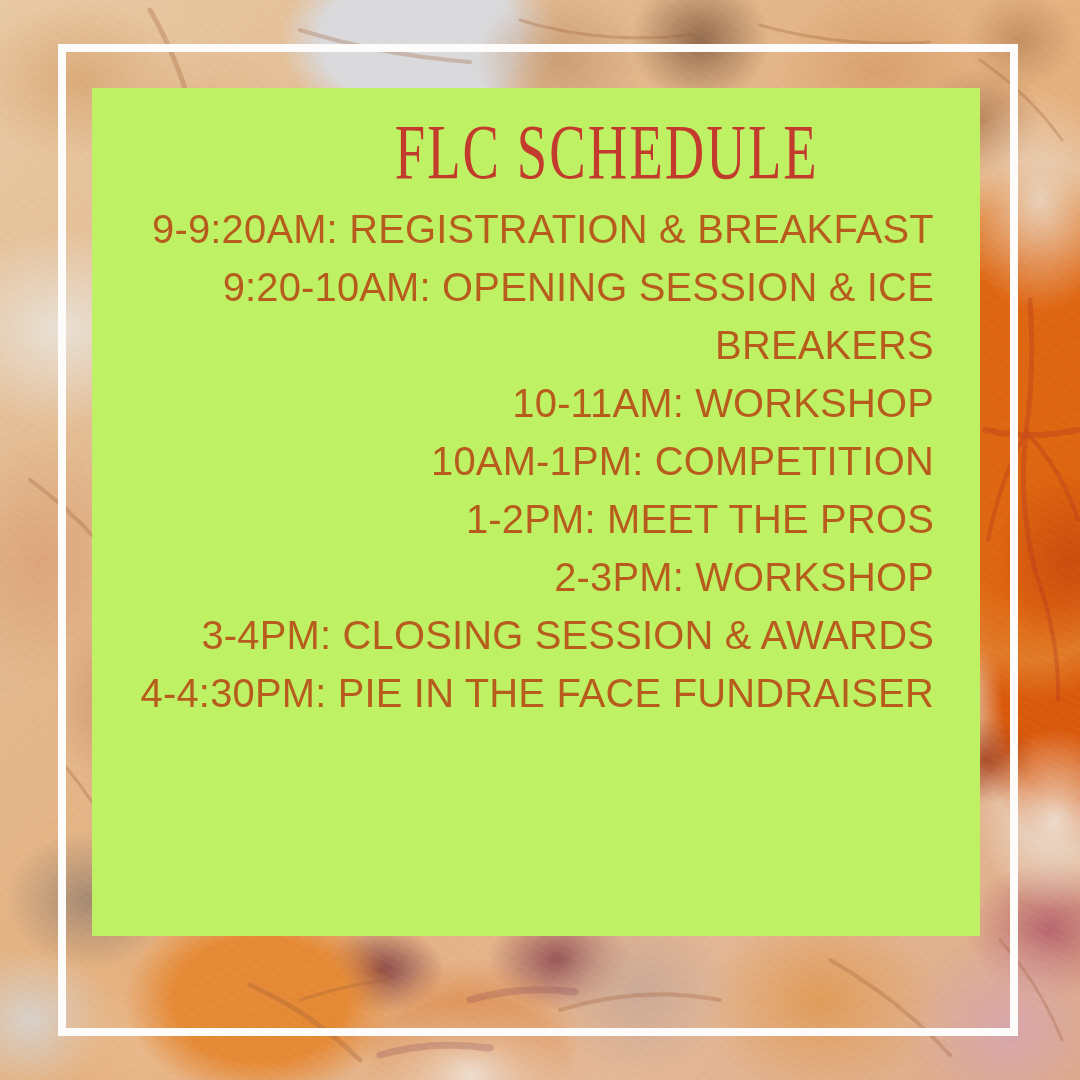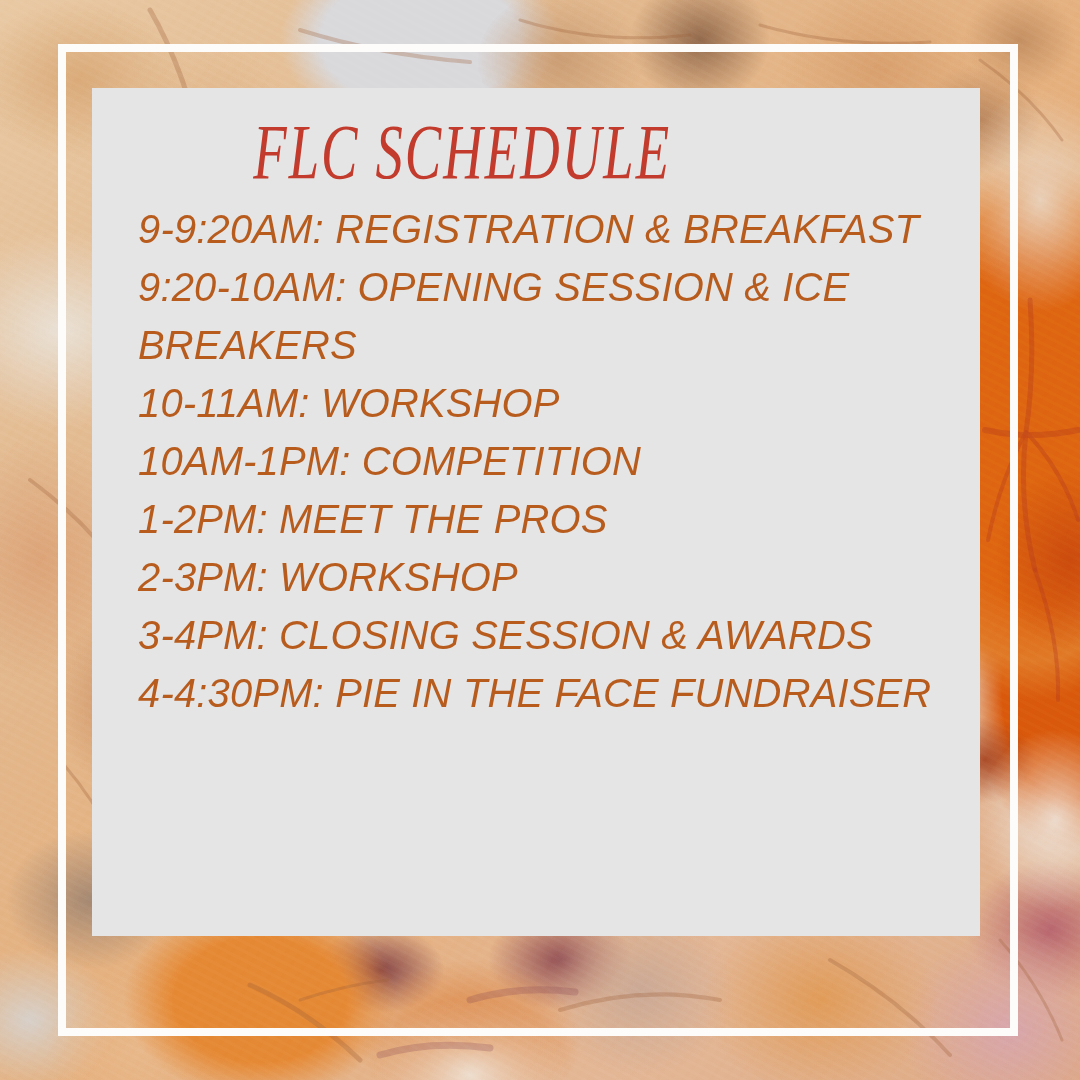--- a/index.html
+++ b/index.html
@@ -99,24 +99,23 @@
     width:960px; height:992px;
     border:8px solid #FDFCFA;
     box-sizing:border-box;
   }
 
   
   #panel {
     position:absolute;
     left:92px; top:88px;
     width:888px; height:848px;
-    background:#e5e5e5;
+    background:#bef264;
     padding:26px 40px 0;
-    text-align:left;
-    font-style:italic;
+    text-align:right;
   }
 
   
   #title {
     font-family:"Liberation Serif", serif;
     font-size:78px;
     line-height:.98;
     letter-spacing:3px;
     color:#C23B2C;
     font-weight:400;

